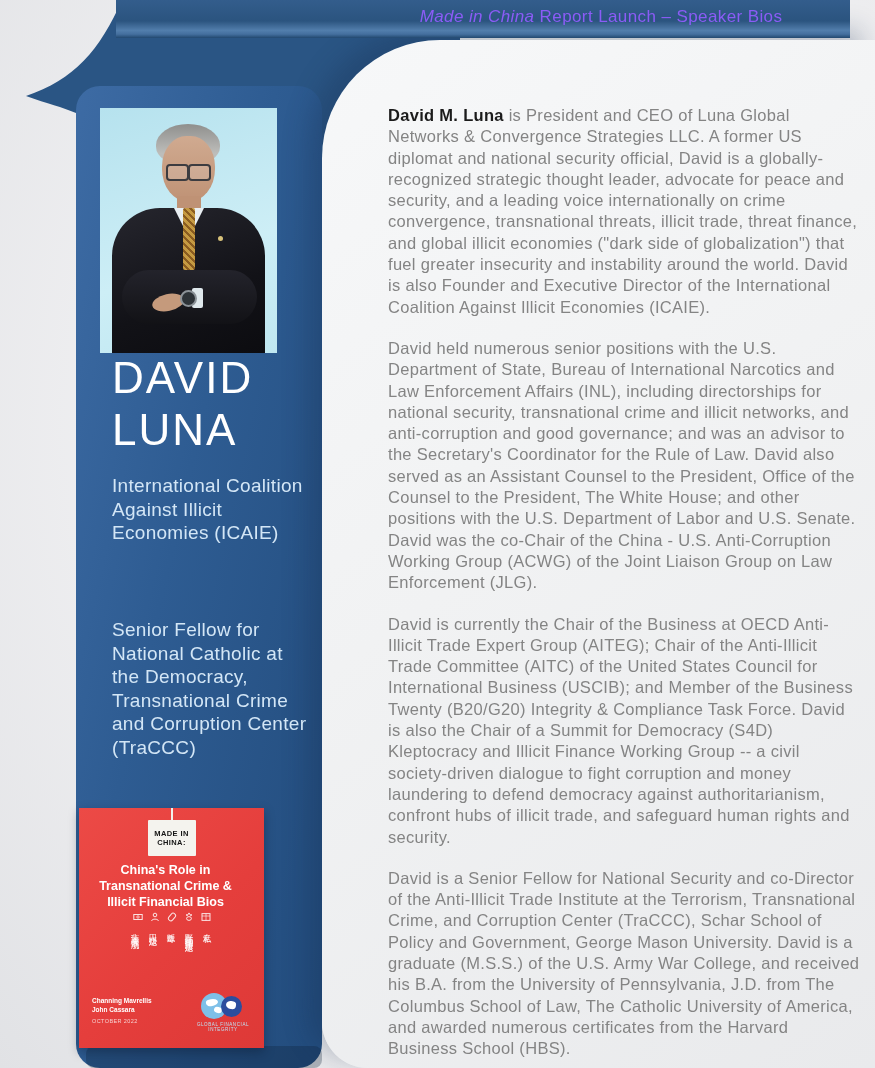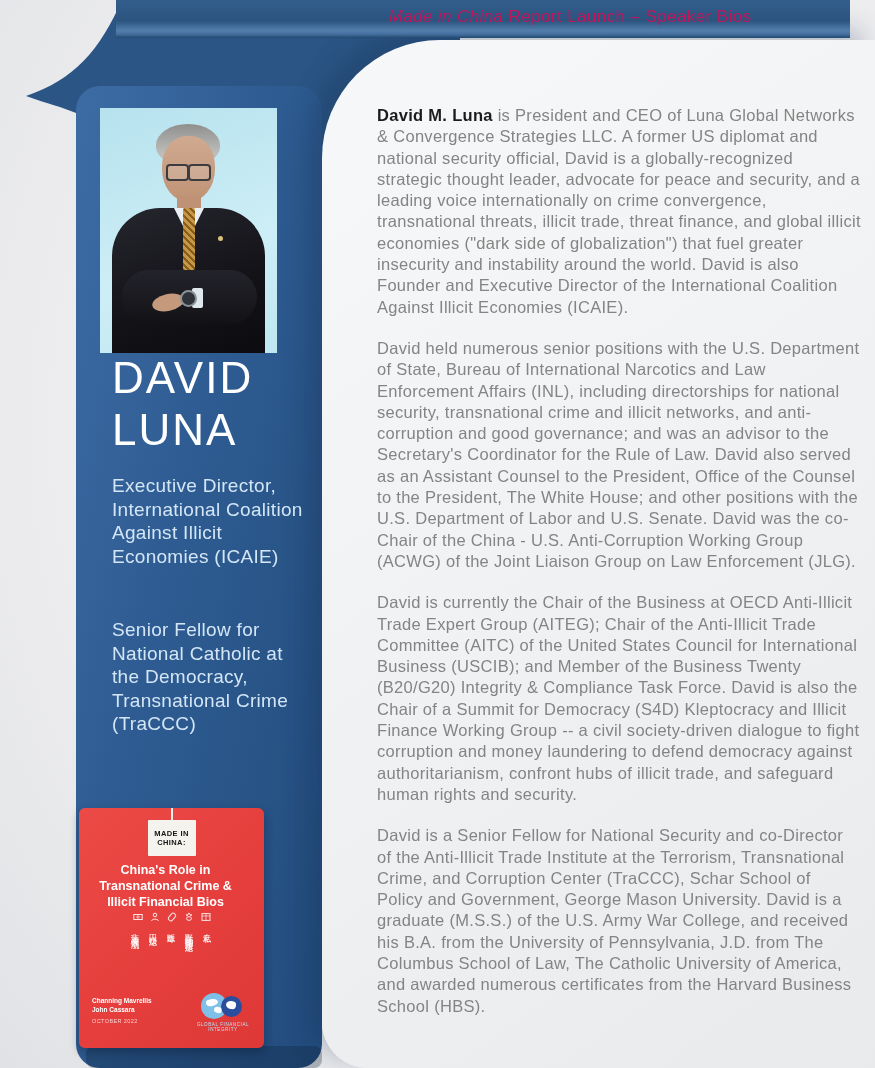--- a/index.html
+++ b/index.html
@@ -17,23 +17,23 @@
     border-radius:118px 0 0 46px;
     background:linear-gradient(145deg,#f7f8f9 0%, #f1f2f3 45%, #e9eaec 100%);
     box-shadow:-14px -10px 26px rgba(22,44,74,0.28);
   }
   
   .header-bar{
     left:116px;top:0;width:734px;height:38px;
     background:linear-gradient(to bottom,#335d8c 0%, #2b547f 55%, #527eac 80%, #446f9e 90%, #22486f 100%);
   }
   .header-title{
-    left:306px;top:0;width:528px;height:34px;
+    left:337px;top:0;width:528px;height:34px;
     display:flex;align-items:center;justify-content:center;
-    color:#be185d;font-size:17px;letter-spacing:0.4px;white-space:pre;
+    color:#8b5cf6;font-size:17px;letter-spacing:0.4px;white-space:pre;
   }
   .header-title .it{font-style:italic;}
   
   .photo{
     left:100px;top:108px;width:177px;height:245px;overflow:hidden;
     background:linear-gradient(160deg,#b6e2ee 0%, #cdeef6 60%, #bfe7f1 100%);
   }
   .photo *{position:absolute;}
   .ph-hair{left:56px;top:16px;width:64px;height:42px;border-radius:50% 50% 46% 46%;
     background:linear-gradient(#8f8f8d,#bdbdba 70%);}
@@ -53,21 +53,21 @@
     background:linear-gradient(#23232b,#121216);}
   .ph-cuff{left:92px;top:180px;width:11px;height:20px;background:#dfe8ec;border-radius:2px;}
   .ph-hand{left:52px;top:186px;width:32px;height:17px;border-radius:50%;background:#c59a7c;transform:rotate(-12deg);}
   .ph-watch{left:80px;top:182px;width:13px;height:13px;border-radius:50%;background:#2d3338;border:2px solid #8b9298;}
   .ph-pin{left:118px;top:128px;width:5px;height:5px;border-radius:50%;background:#d8c27a;}
   .name-block{left:112px;top:352px;color:#ffffff;font-size:44px;line-height:52px;letter-spacing:2px;font-weight:400;}
   .role-block{left:112px;width:200px;color:#d3e6f6;font-size:19px;line-height:23.5px;letter-spacing:0.3px;}
   .role1{top:474px;} .role2{top:618px;}
   
   .book-cover{
-    left:79px;top:808px;width:185px;height:240px;border-radius:6px;overflow:hidden;
+    left:79px;top:808px;width:185px;height:240px;border-radius:0;overflow:hidden;
     background:linear-gradient(135deg,#ec4a46 0%, #e53e3c 55%, #de3937 100%);
     box-shadow:0 4px 10px rgba(10,20,40,0.35);
   }
   .bc-string{position:absolute;left:50%;top:0;width:2px;height:13px;background:#f2f1ec;transform:translateX(-50%);}
   .bc-tag{position:absolute;left:50%;top:12px;transform:translateX(-50%);
     width:48px;height:36px;background:#f4f3ee;border-radius:1px;
     display:flex;flex-direction:column;align-items:center;justify-content:center;
     color:#141414;font-size:7.5px;font-weight:bold;line-height:9px;letter-spacing:0.4px;}
   .bc-title{position:absolute;left:0;right:12px;top:54px;text-align:center;
     color:#ffffff;font-size:12.5px;font-weight:bold;line-height:16px;}
@@ -80,21 +80,21 @@
   .bc-logo{position:absolute;right:10px;bottom:16px;width:62px;text-align:center;}
   .bc-globe{position:relative;width:44px;height:27px;margin:0 auto;}
   .bc-globe .g1{position:absolute;left:0;top:0;width:26px;height:26px;border-radius:50%;background:#7ec0e8;overflow:hidden;}
   .bc-globe .g1 i{position:absolute;left:5px;top:6px;width:12px;height:7px;background:#ffffff;border-radius:40% 60% 50% 50%;transform:rotate(-12deg);}
   .bc-globe .g1 em{position:absolute;left:13px;top:14px;width:8px;height:6px;background:#ffffff;border-radius:50% 40% 60% 50%;transform:rotate(18deg);}
   .bc-globe .g2{position:absolute;left:20px;top:3px;width:21px;height:21px;border-radius:50%;background:#2b4d9e;overflow:hidden;}
   .bc-globe .g2 i{position:absolute;left:5px;top:5px;width:10px;height:8px;background:#ffffff;border-radius:55% 45% 50% 60%;transform:rotate(8deg);}
   .bc-logo .lg-text{margin-top:2px;color:#bfe0f2;font-size:4.5px;letter-spacing:0.6px;}
   
   .bio{left:377px;top:105px;width:484px;color:#848484;font-size:16.5px;line-height:21.3px;letter-spacing:0.3px;}
-  .bio p{margin:0 0 20px 0;}
+  .bio p{margin:0 0 20px 11px;}
   .bio .lead{color:#1b1b1b;font-weight:bold;}
 </style>
 </head>
 <body>
 
 <svg id="bg-svg" class="abs" viewBox="0 0 875 1068" xmlns="http://www.w3.org/2000/svg">
   <defs>
     <linearGradient id="gSide" x1="0" y1="0" x2="1" y2="0.9">
       <stop offset="0" stop-color="#3d6ba4"></stop>
       <stop offset="0.45" stop-color="#2e5c92"></stop>
@@ -128,31 +128,31 @@
   <span class="ph-hand"></span>
   <span class="ph-watch"></span>
 </div>
 
 <div class="abs name-block">
   <div>DAVID</div>
   <div>LUNA</div>
 </div>
 
 <div class="abs role-block role1">
-  <div>Executive Director,</div>
   <div>International Coalition</div>
   <div>Against Illicit</div>
   <div>Economies (ICAIE)</div>
 </div>
 
 <div class="abs role-block role2">
   <div>Senior Fellow for</div>
   <div>National Catholic at</div>
   <div>the Democracy,</div>
   <div>Transnational Crime</div>
+  <div>and Corruption Center</div>
   <div>(TraCCC)</div>
 </div>
 
 <div class="abs book-cover">
   <span class="bc-string"></span>
   <div class="bc-tag">
     <span>MADE IN</span>
     <span>CHINA:</span>
   </div>
   <div class="bc-title">

